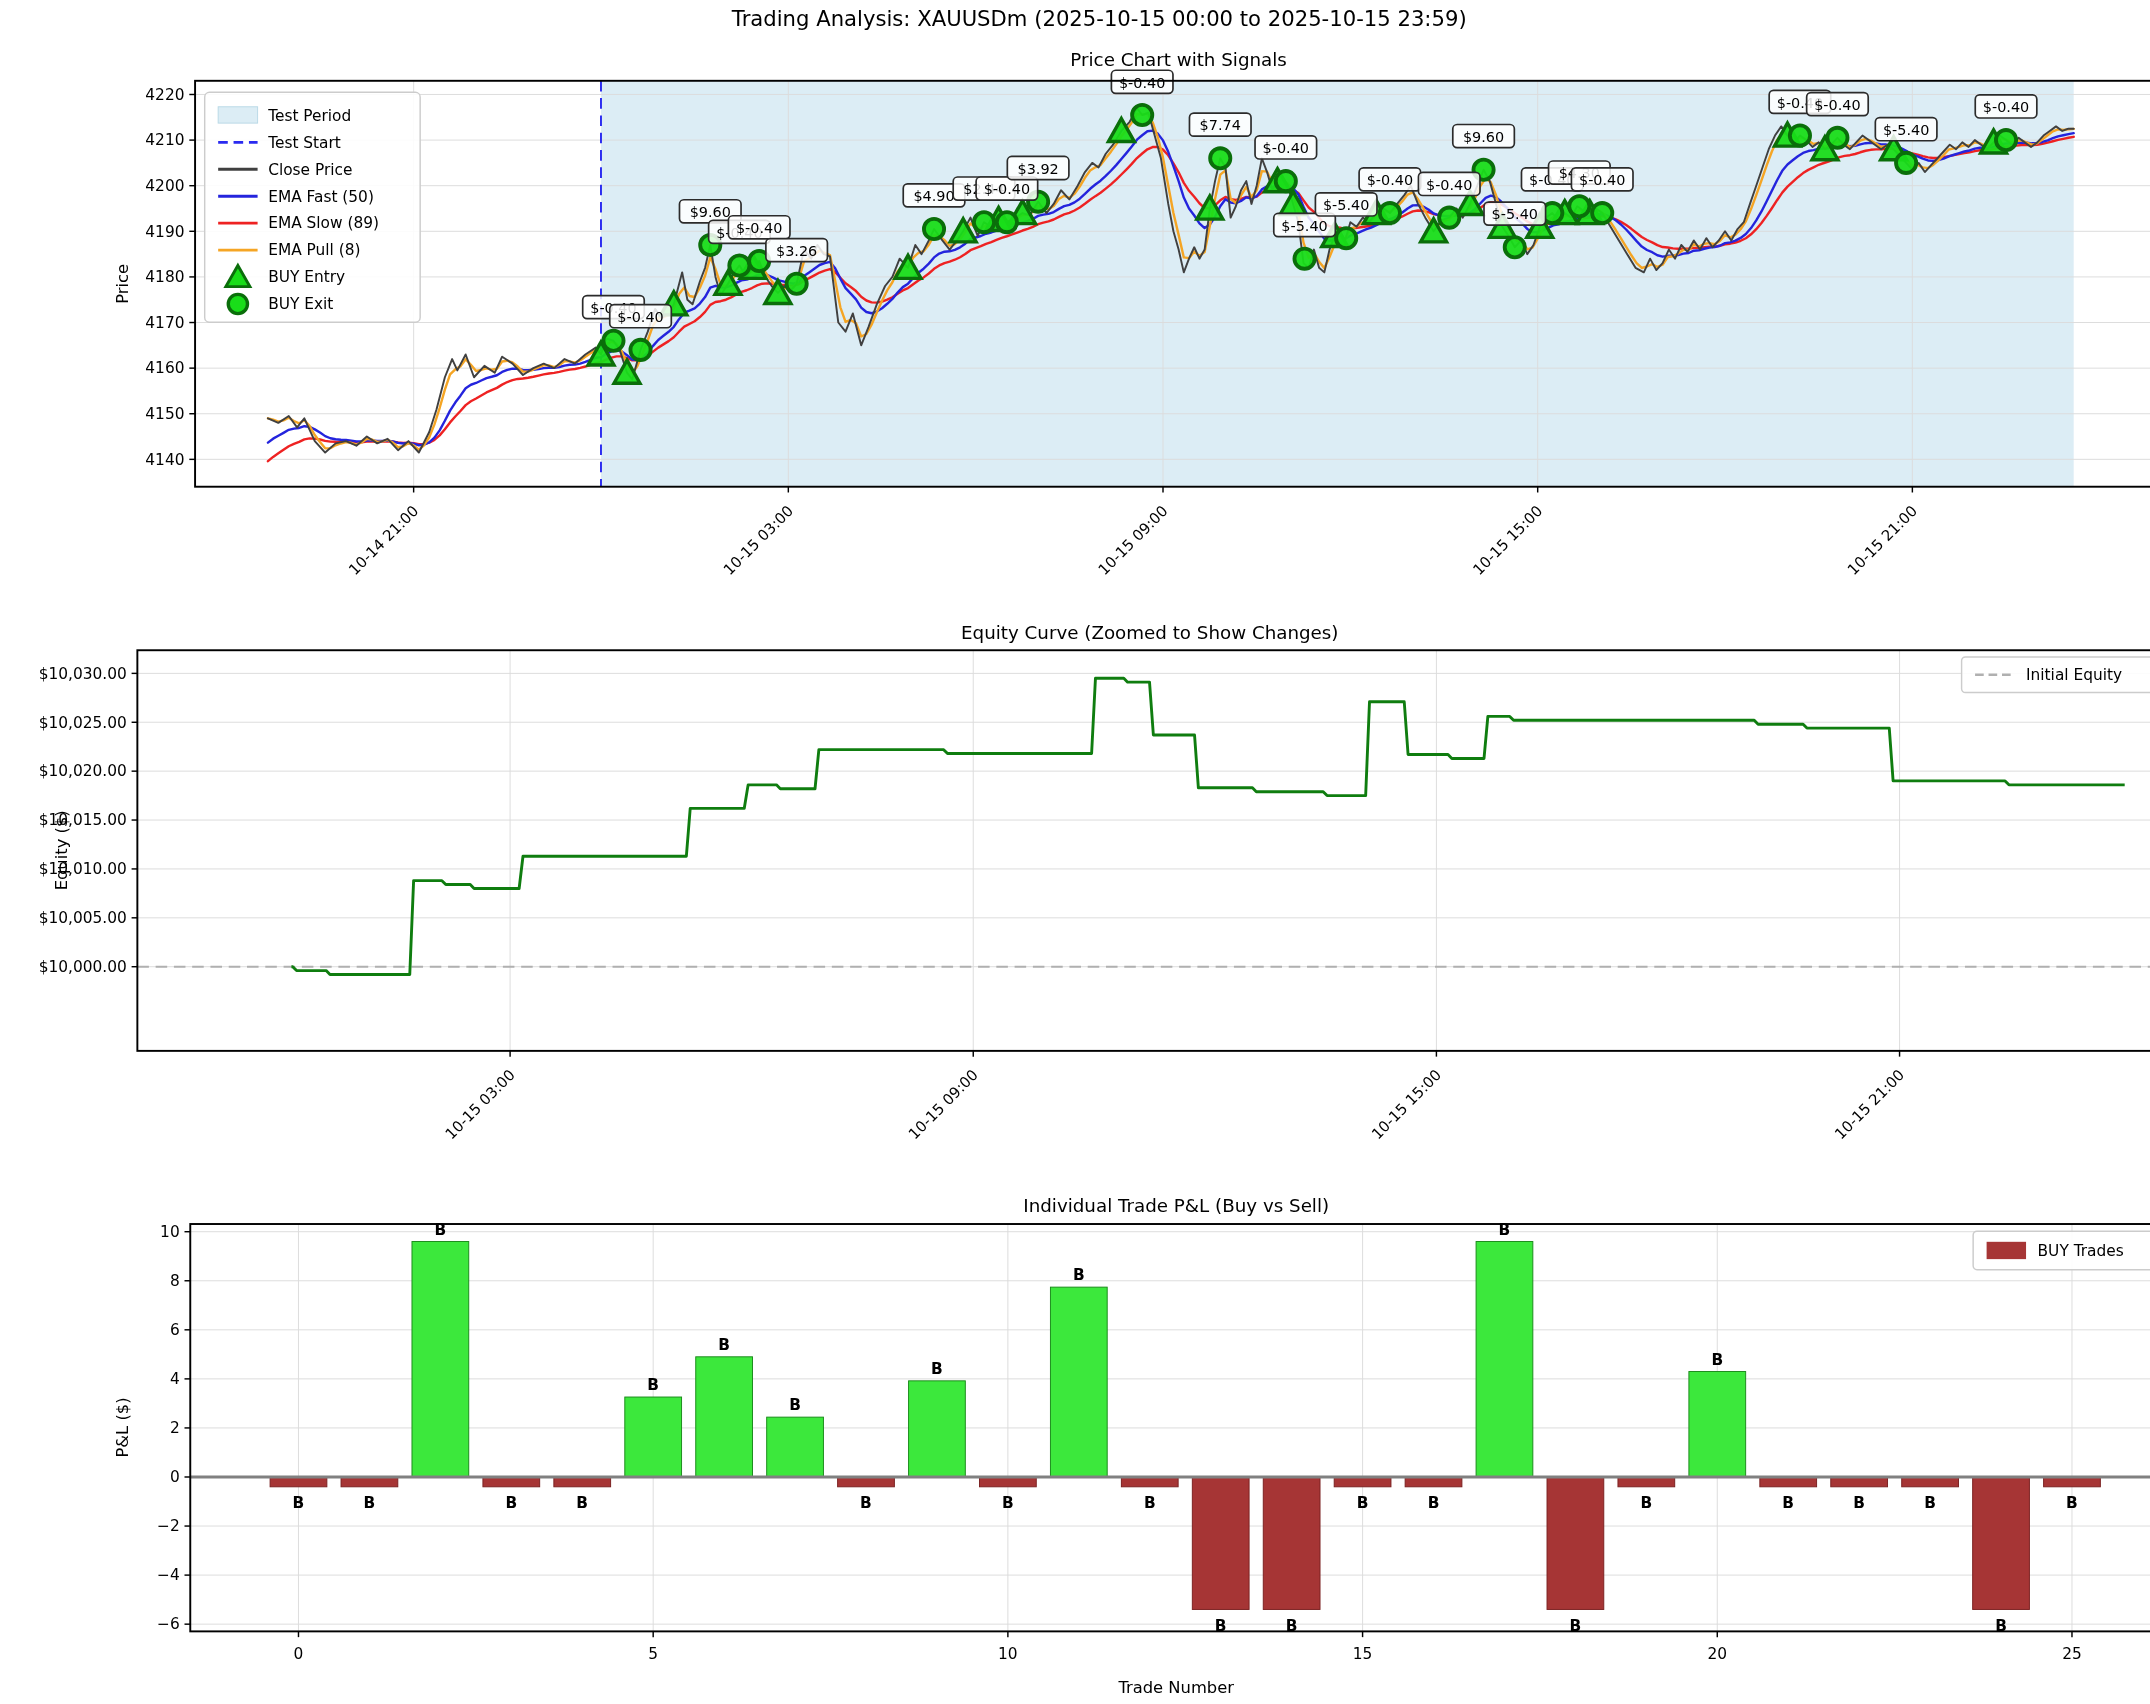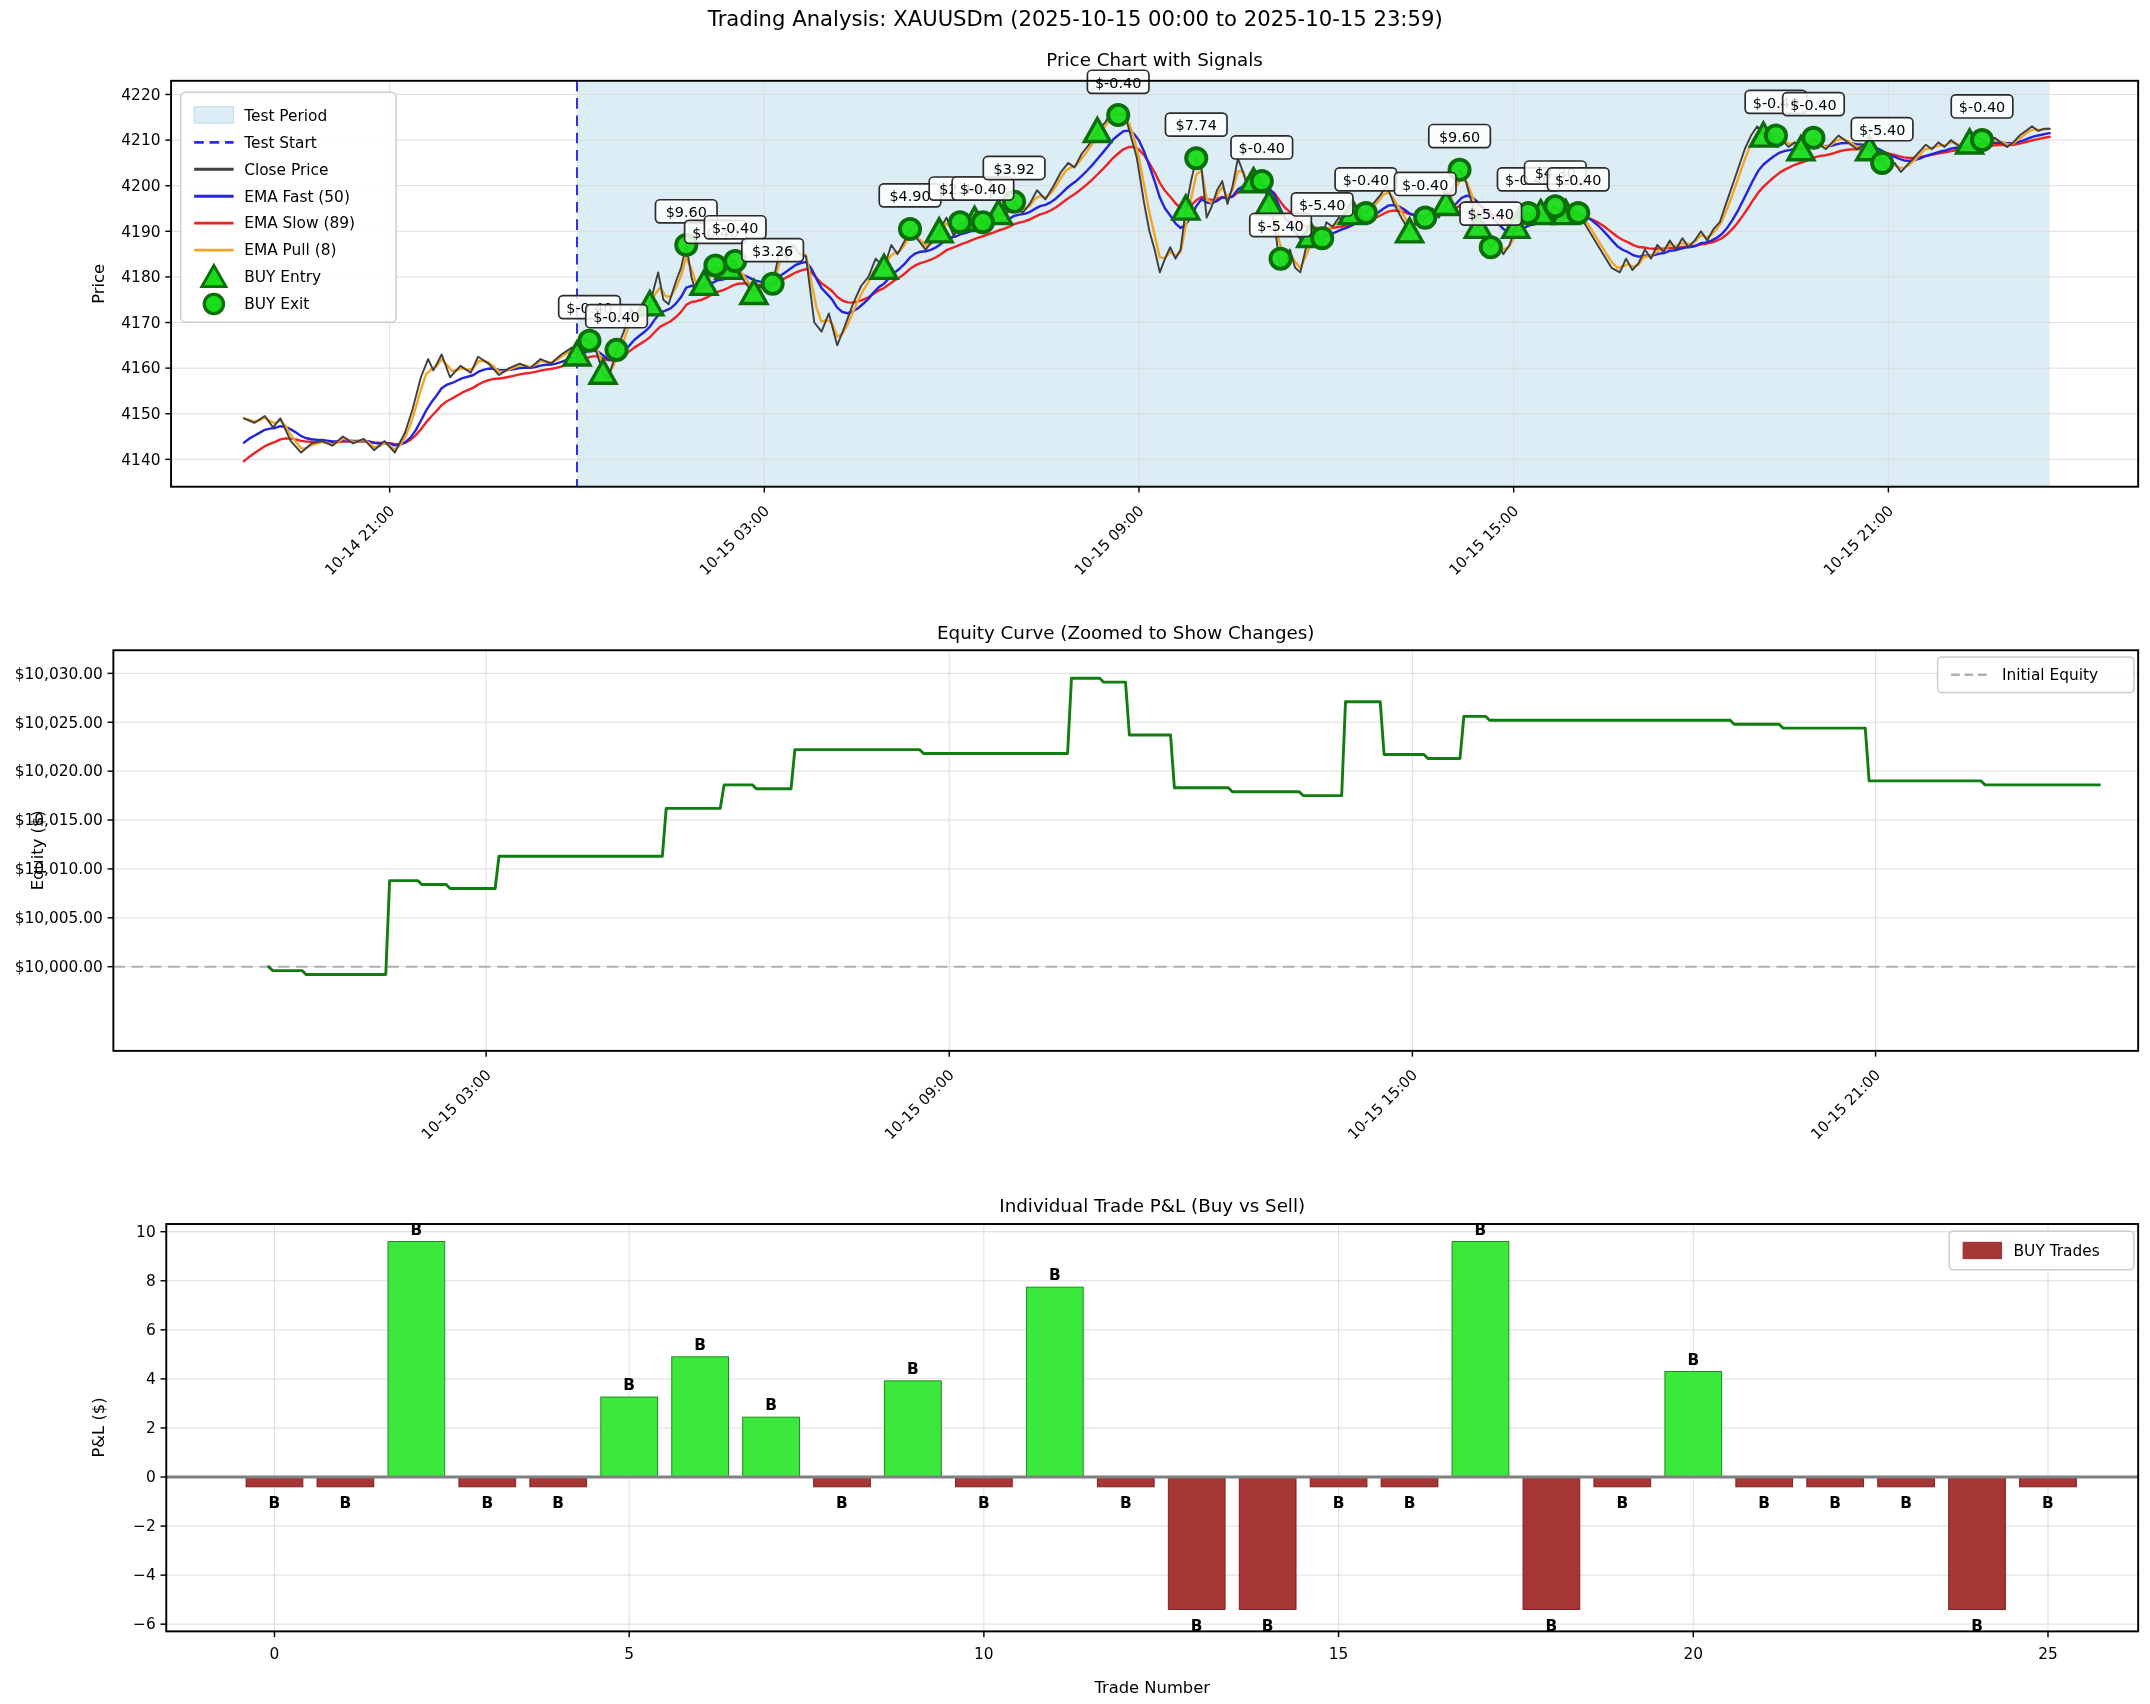--- a/index.html
+++ b/index.html
@@ -1,16 +1,16 @@
 <!DOCTYPE html>
 <html style="font-size:7.7px"><head>
 <meta charset="utf-8">
 <style>
   html,body{margin:0;padding:0;background:#ffffff;}
-  .fig{position:relative;width:2064px;height:1704px;background:#ffffff;font-family:"DejaVu Sans",sans-serif;}
+  .fig{position:relative;width:2064px;height:1704px;background:#ffffff;font-family:"DejaVu Sans",sans-serif;padding-left:24px;}
   svg text{font-family:"DejaVu Sans",sans-serif;fill:#000;}
   .suptitle{font-size:44px;}
   .subtitle{font-size:38px;}
   .axlabel{font-size:34px;}
 </style>
 </head>
 <body>
 
 <div class="fig">
 <svg id="chart-svg" width="2151" height="1704" viewBox="0 0 4471 3543">

